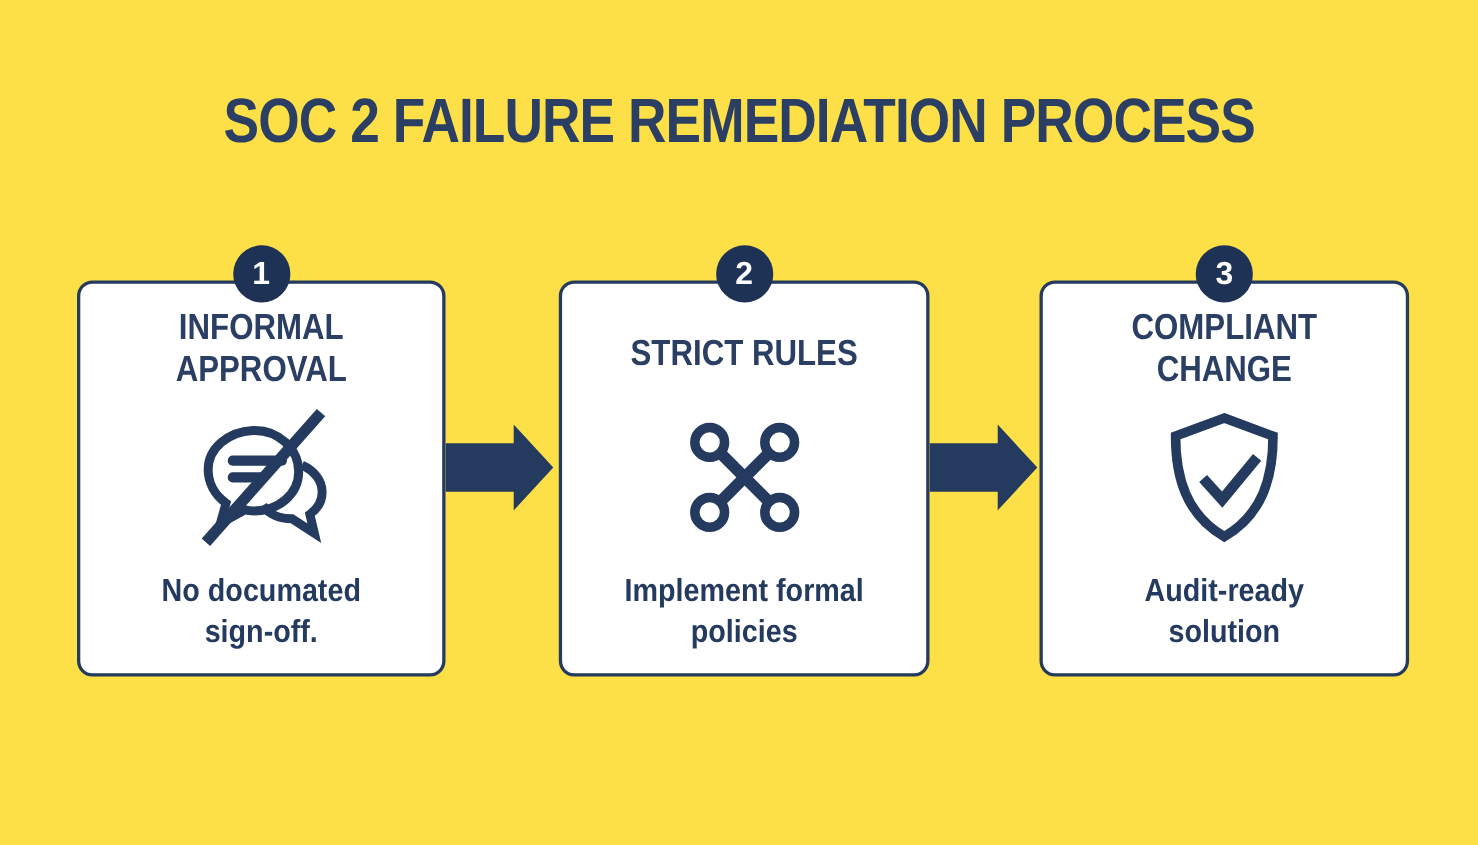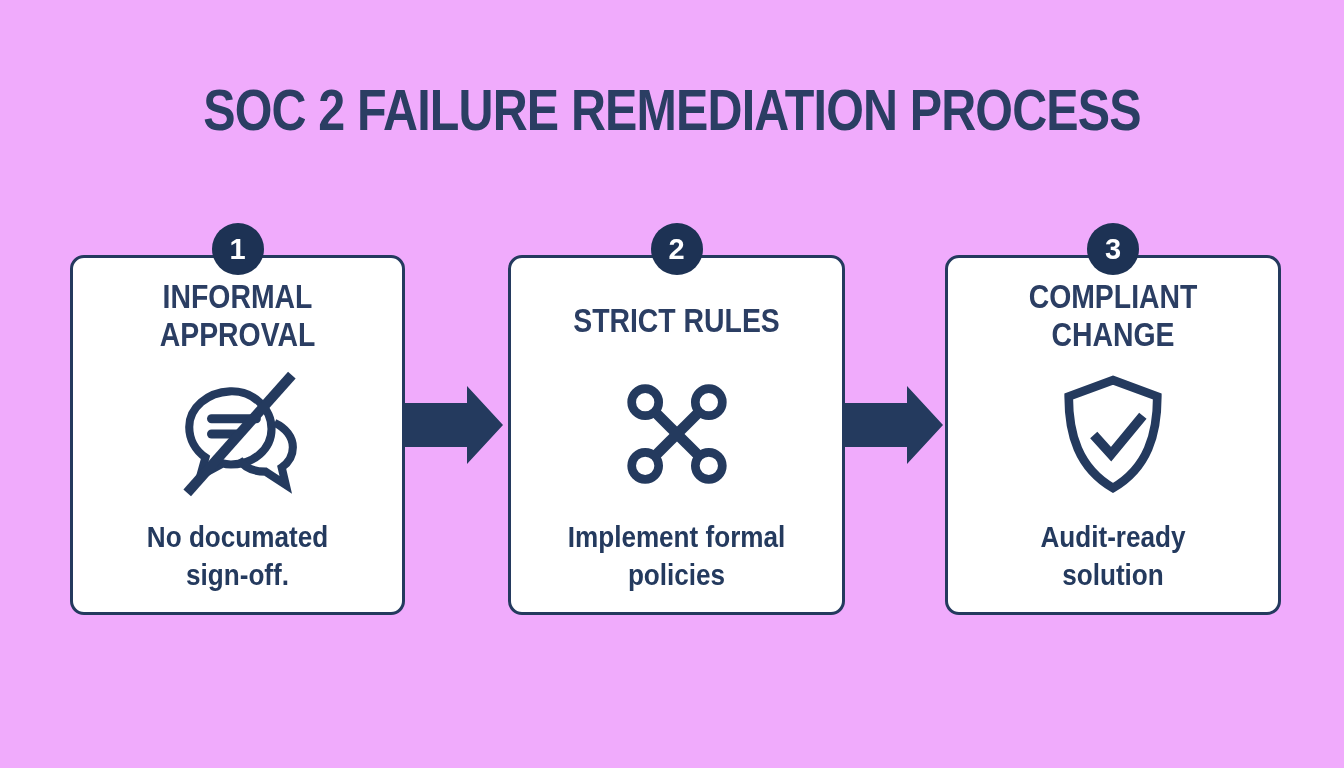--- a/index.html
+++ b/index.html
@@ -7,21 +7,21 @@
   html, body {
     width: 1344px; height: 768px;
     font-family: "Liberation Sans", "DejaVu Sans", sans-serif;
     background: #fcfcfd;
     overflow: hidden;
   }
 
   .canvas {
     position: relative;
     width: 1344px; height: 768px;
-    background: #f0abfc;
+    background: #fde047;
   }
 
   
   .title {
     position: absolute;
     top: 82px; left: 0;
     width: 100%;
     text-align: center;
     font-size: 57px;
     line-height: 57px;

